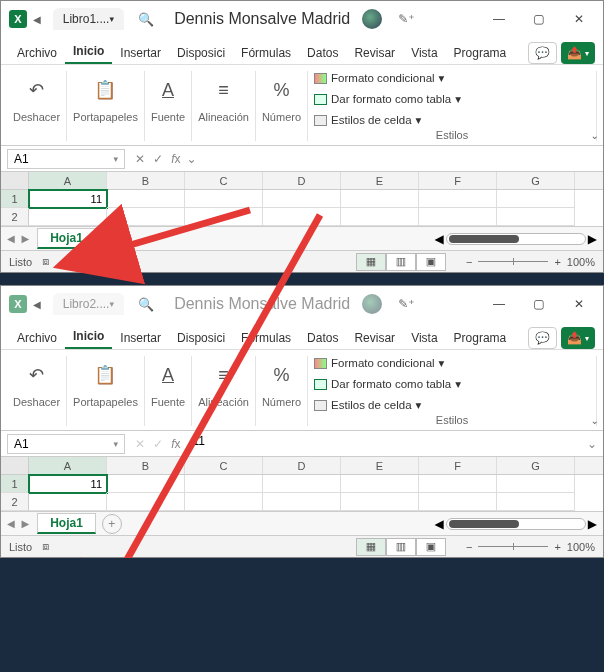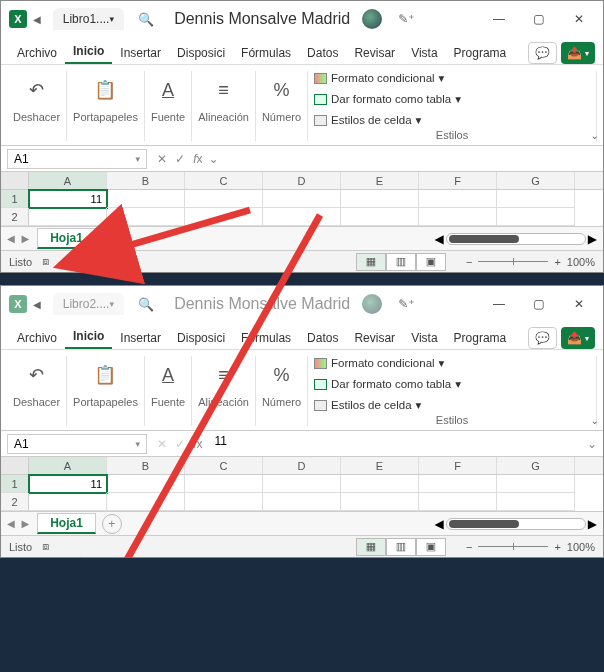--- a/index.html
+++ b/index.html
@@ -35,21 +35,21 @@
   .gname{font-size:11px;color:#666;margin-top:2px;}
   .styles-col{display:flex;flex-direction:column;gap:7px;font-size:11.5px;color:#333;}
   .styles-col div{display:flex;align-items:center;gap:4px;white-space:nowrap;}
   .sq{width:13px;height:11px;border:1px solid #888;display:inline-block;}
   .sq.r{background:linear-gradient(to right,#f88,#8f8);}
   .sq.t{border:1px solid #107c41;background:#dfe;}
   .sq.p{background:#eee;}
   .ribbon-chevron{position:absolute;right:4px;bottom:4px;font-size:10px;color:#666;}
   
   .fbar { display:flex; align-items:center; border-bottom:1px solid #ccc; height:26px; padding:0 6px; gap:0;}
-  .namebox{width:140px;border:1px solid #ccc;height:20px;display:flex;align-items:center;justify-content:space-between;padding:0 6px;font-size:12px;}
+  .namebox{width:118px;border:1px solid #ccc;height:20px;display:flex;align-items:center;justify-content:space-between;padding:0 6px;font-size:12px;}
   .fctrl{display:flex;align-items:center;gap:8px;margin-left:10px;color:#888;}
   .fin { flex:1; height:20px; border:none; padding:0 6px; font-size:12px; margin-left:6px;}
   .fin.boxed{border:3px solid #c62828;}
   .fbar .exp{color:#888;margin-left:6px;}
   
   .gridwrap{overflow:hidden;}
   .ghead{display:flex;background:#f3f3f3;border-bottom:1px solid #ccc;height:18px;}
   .corner{width:28px;border-right:1px solid #ccc;background:#e8e8e8;}
   .ch{flex:1;min-width:78px;max-width:78px;border-right:1px solid #ddd;text-align:center;font-size:11px;color:#555;line-height:18px;}
   .ch.sel{background:#d8e8df;}

